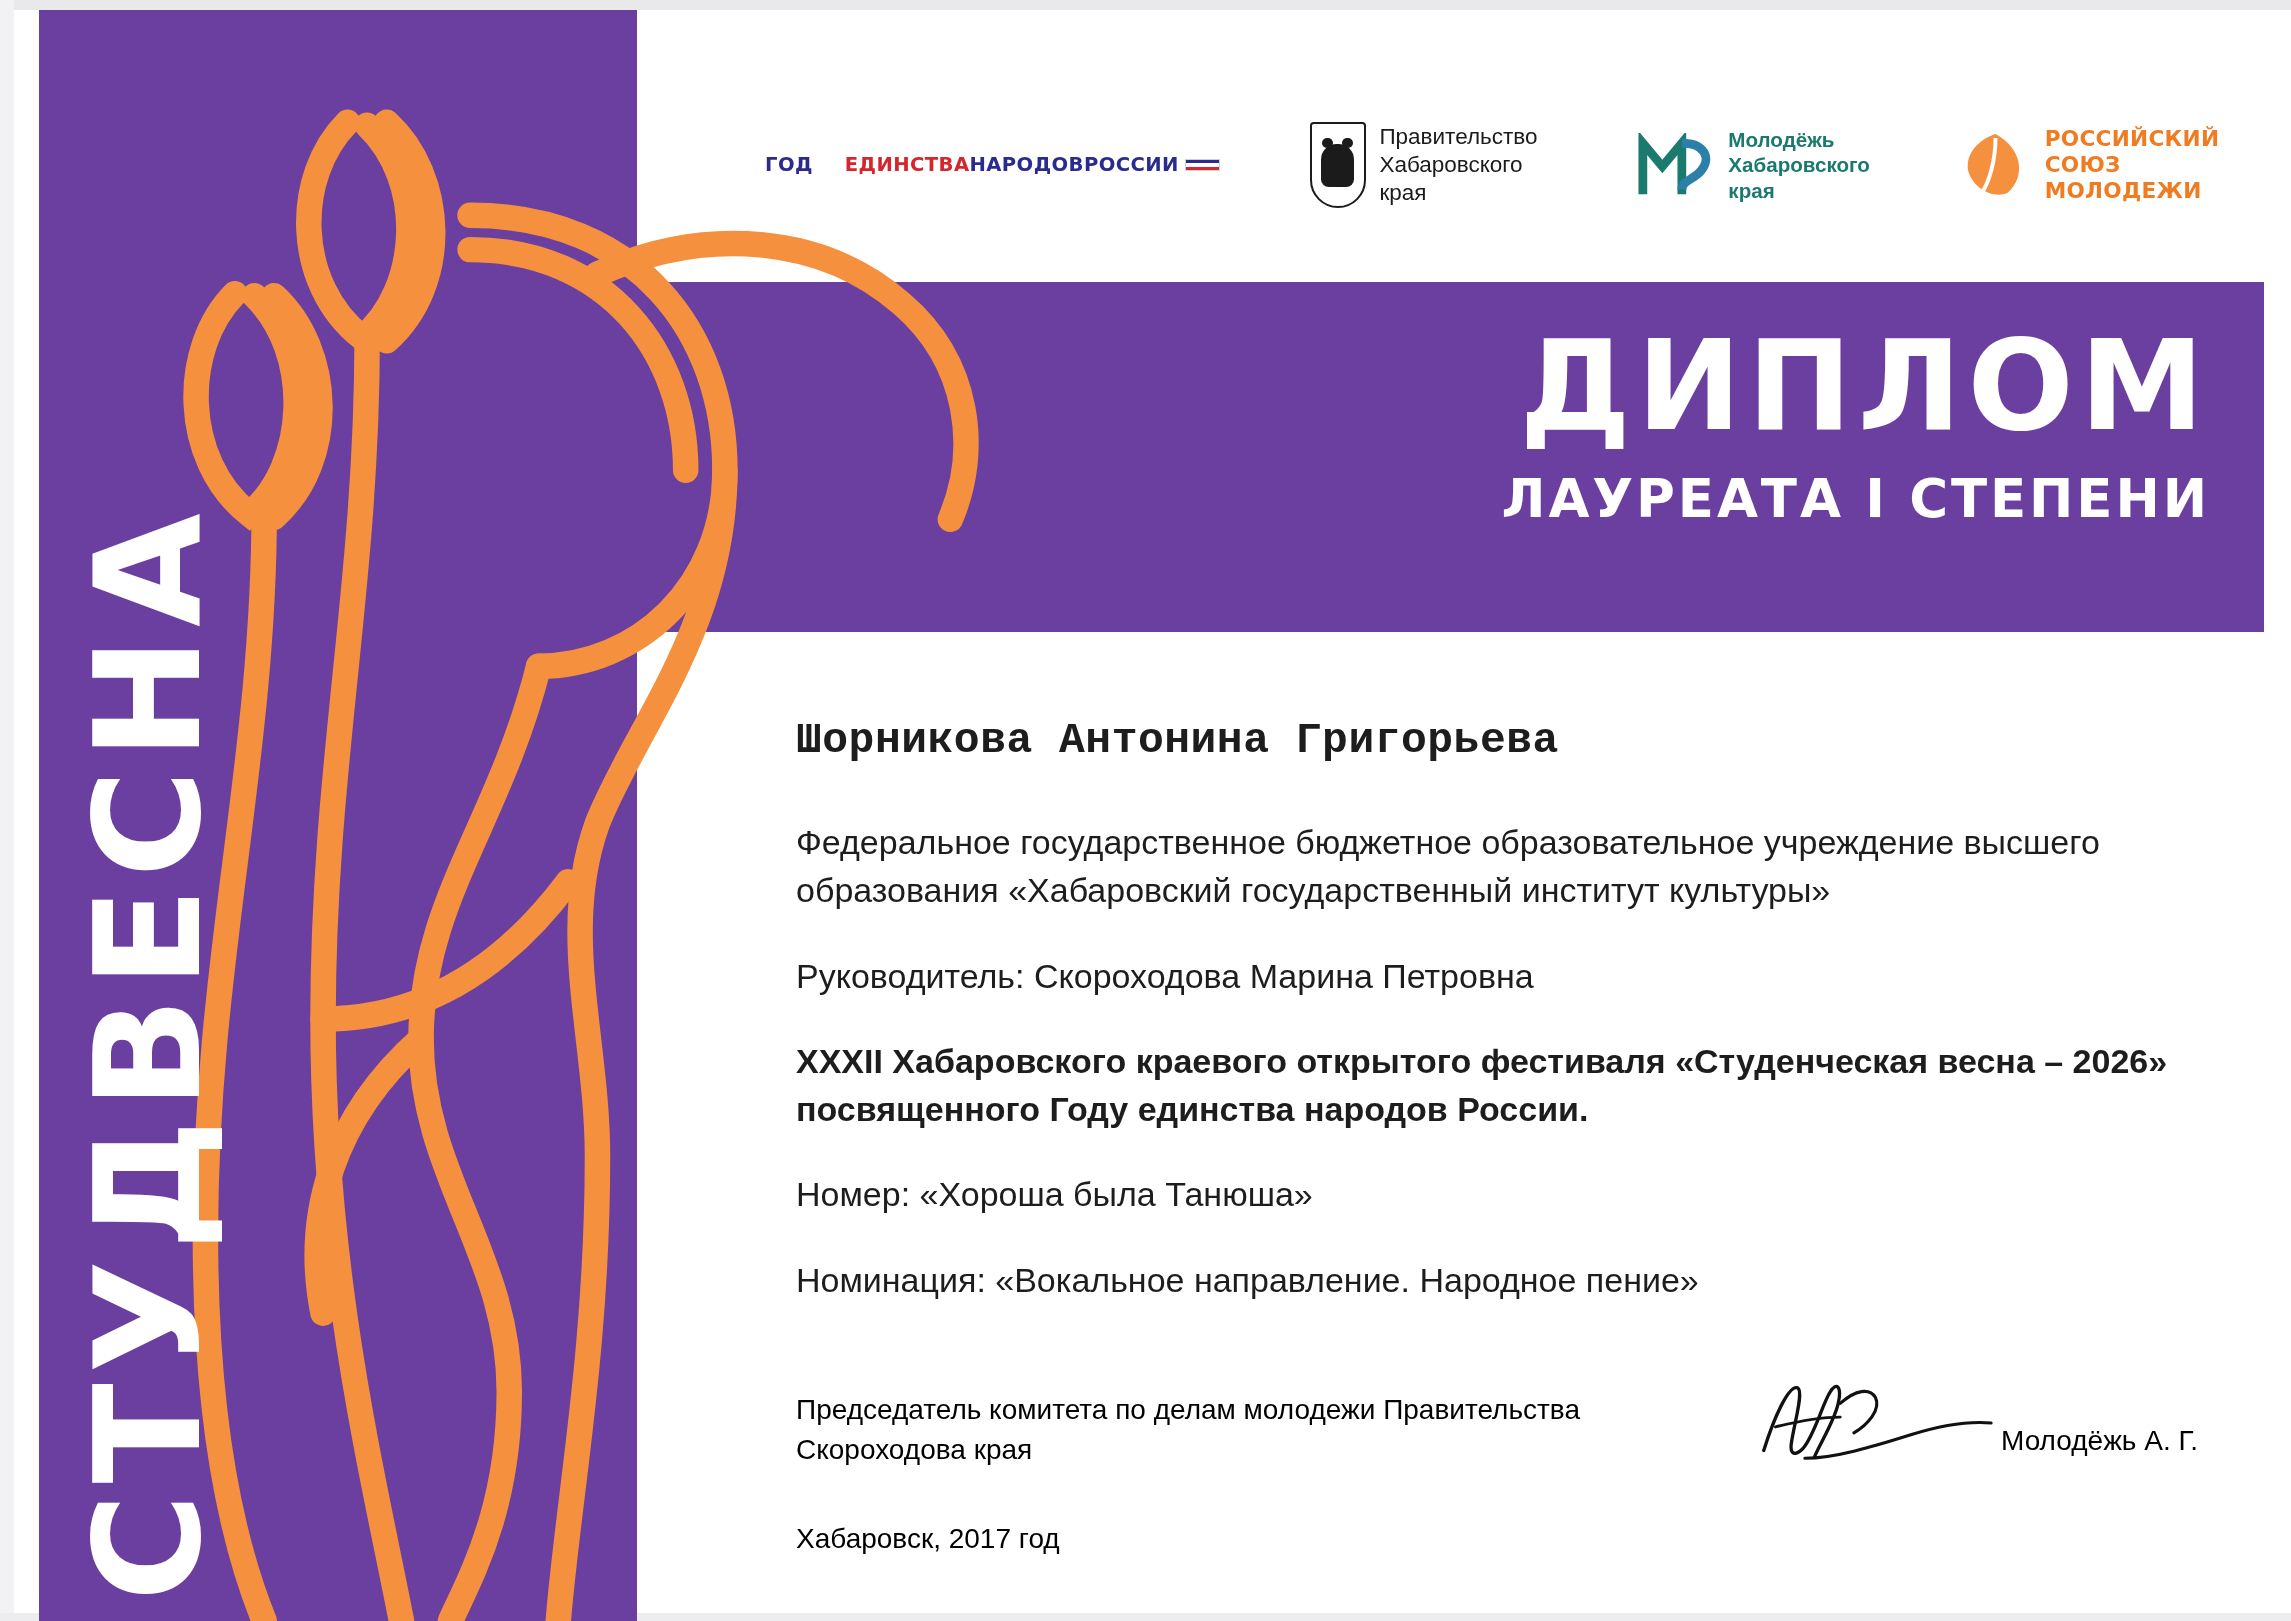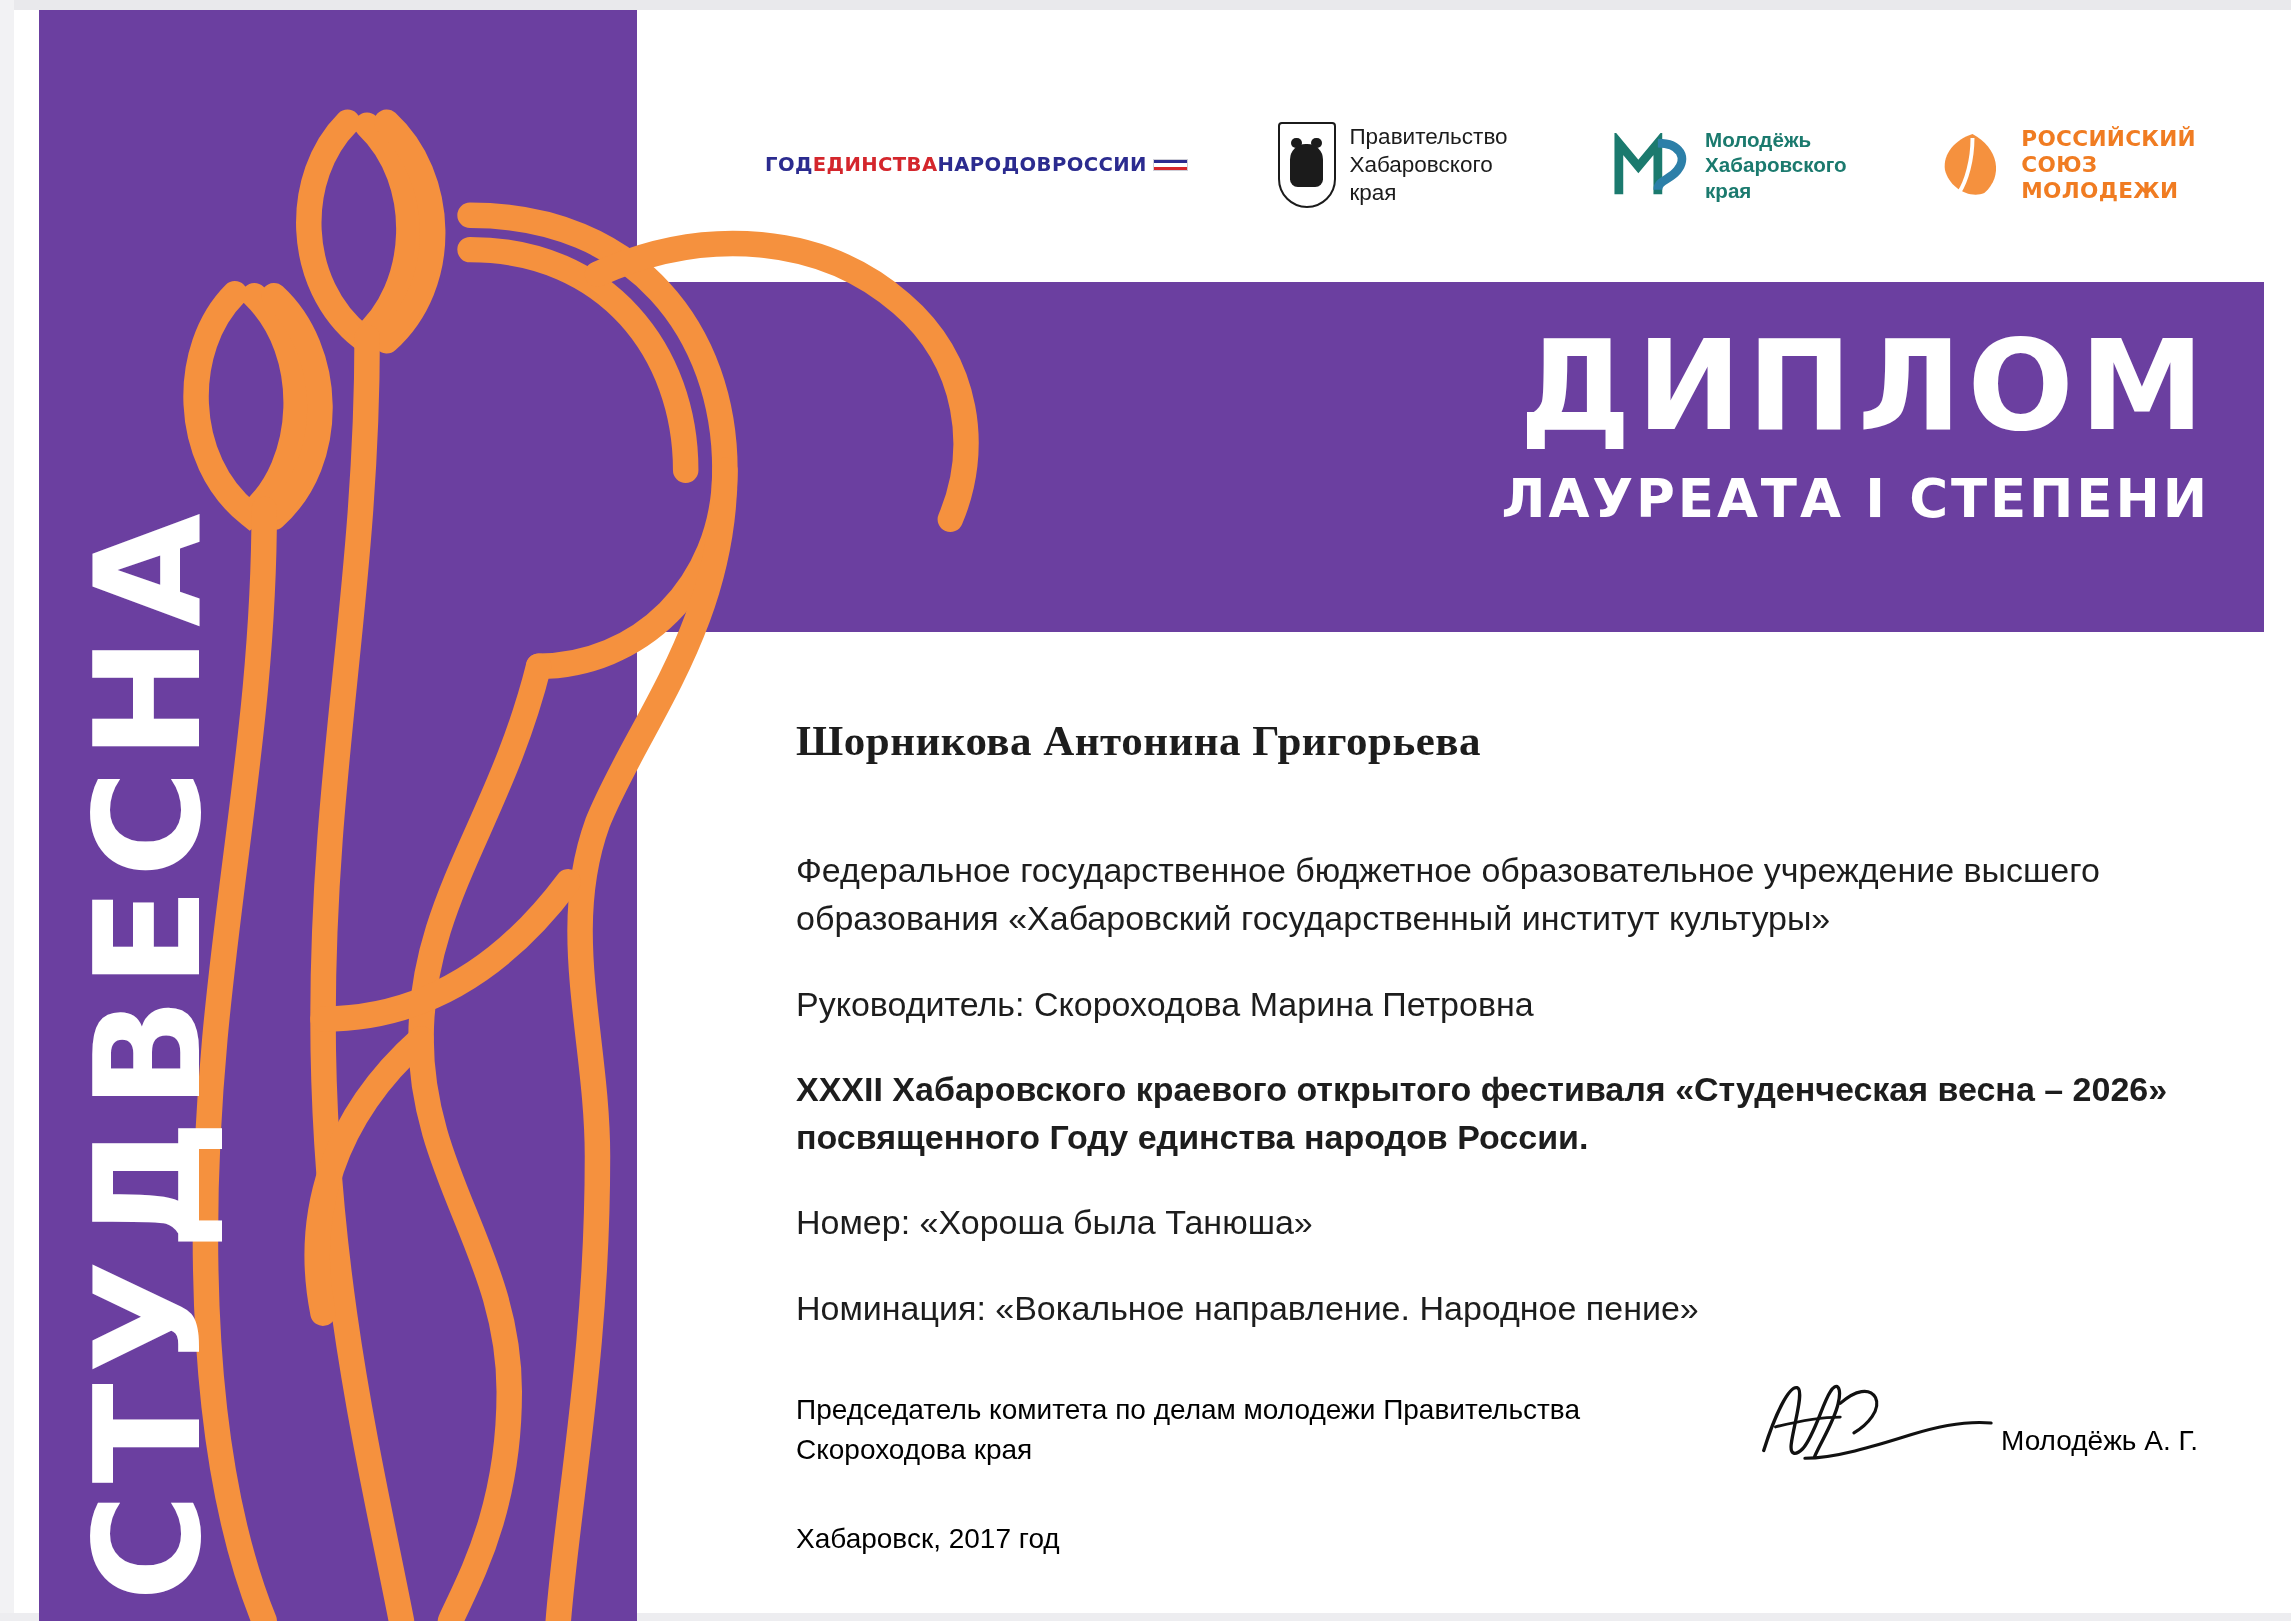--- a/index.html
+++ b/index.html
@@ -118,21 +118,21 @@
     justify-content: center;
     line-height: 1.08;
   }
   .logo-god .ln {
     font-family: "DejaVu Sans", sans-serif;
     font-weight: bold;
     font-size: 19.6px;
     letter-spacing: 0.4px;
   }
   .logo-god .l1 { color: #2b2b8f; }
-  .logo-god .l2 { color: #d4262c; }
+  .logo-god .l2 { color: #d4262c; margin-left: 32px; }
   .logo-god .l3 { color: #2b2b8f; }
   .logo-god .l4 { color: #2b2b8f; display:flex; align-items:center; gap:5.9px;}
   .flag {
     display: inline-block;
     width: 33px; height: 10.8px;
     background: linear-gradient(to bottom, #2b2b8f 0 33.3%, #ffffff 33.3% 66.6%, #d4262c 66.6% 100%);
     border: 1px solid #cfcfd8;
   }
 
   
@@ -223,25 +223,25 @@
 
   
   .content {
     position: absolute;
     left: 796px;
     top: 716px;
     width: 1392px;
     color: #1d1d1d;
   }
   .recipient {
-    font-family: Liberation Serif, serif;
+    font-family: Liberation Mono, monospace;
     font-weight: bold;
     font-size: 43px;
     letter-spacing: 0.5px;
-    margin-bottom: 81px;
+    margin-bottom: 53px;
   }
   .para {
     font-family: "Liberation Sans", sans-serif;
     font-size: 34px;
     line-height: 1.42;
     margin-bottom: 37px;
   }
   .para.bold {
     font-weight: bold;
   }

